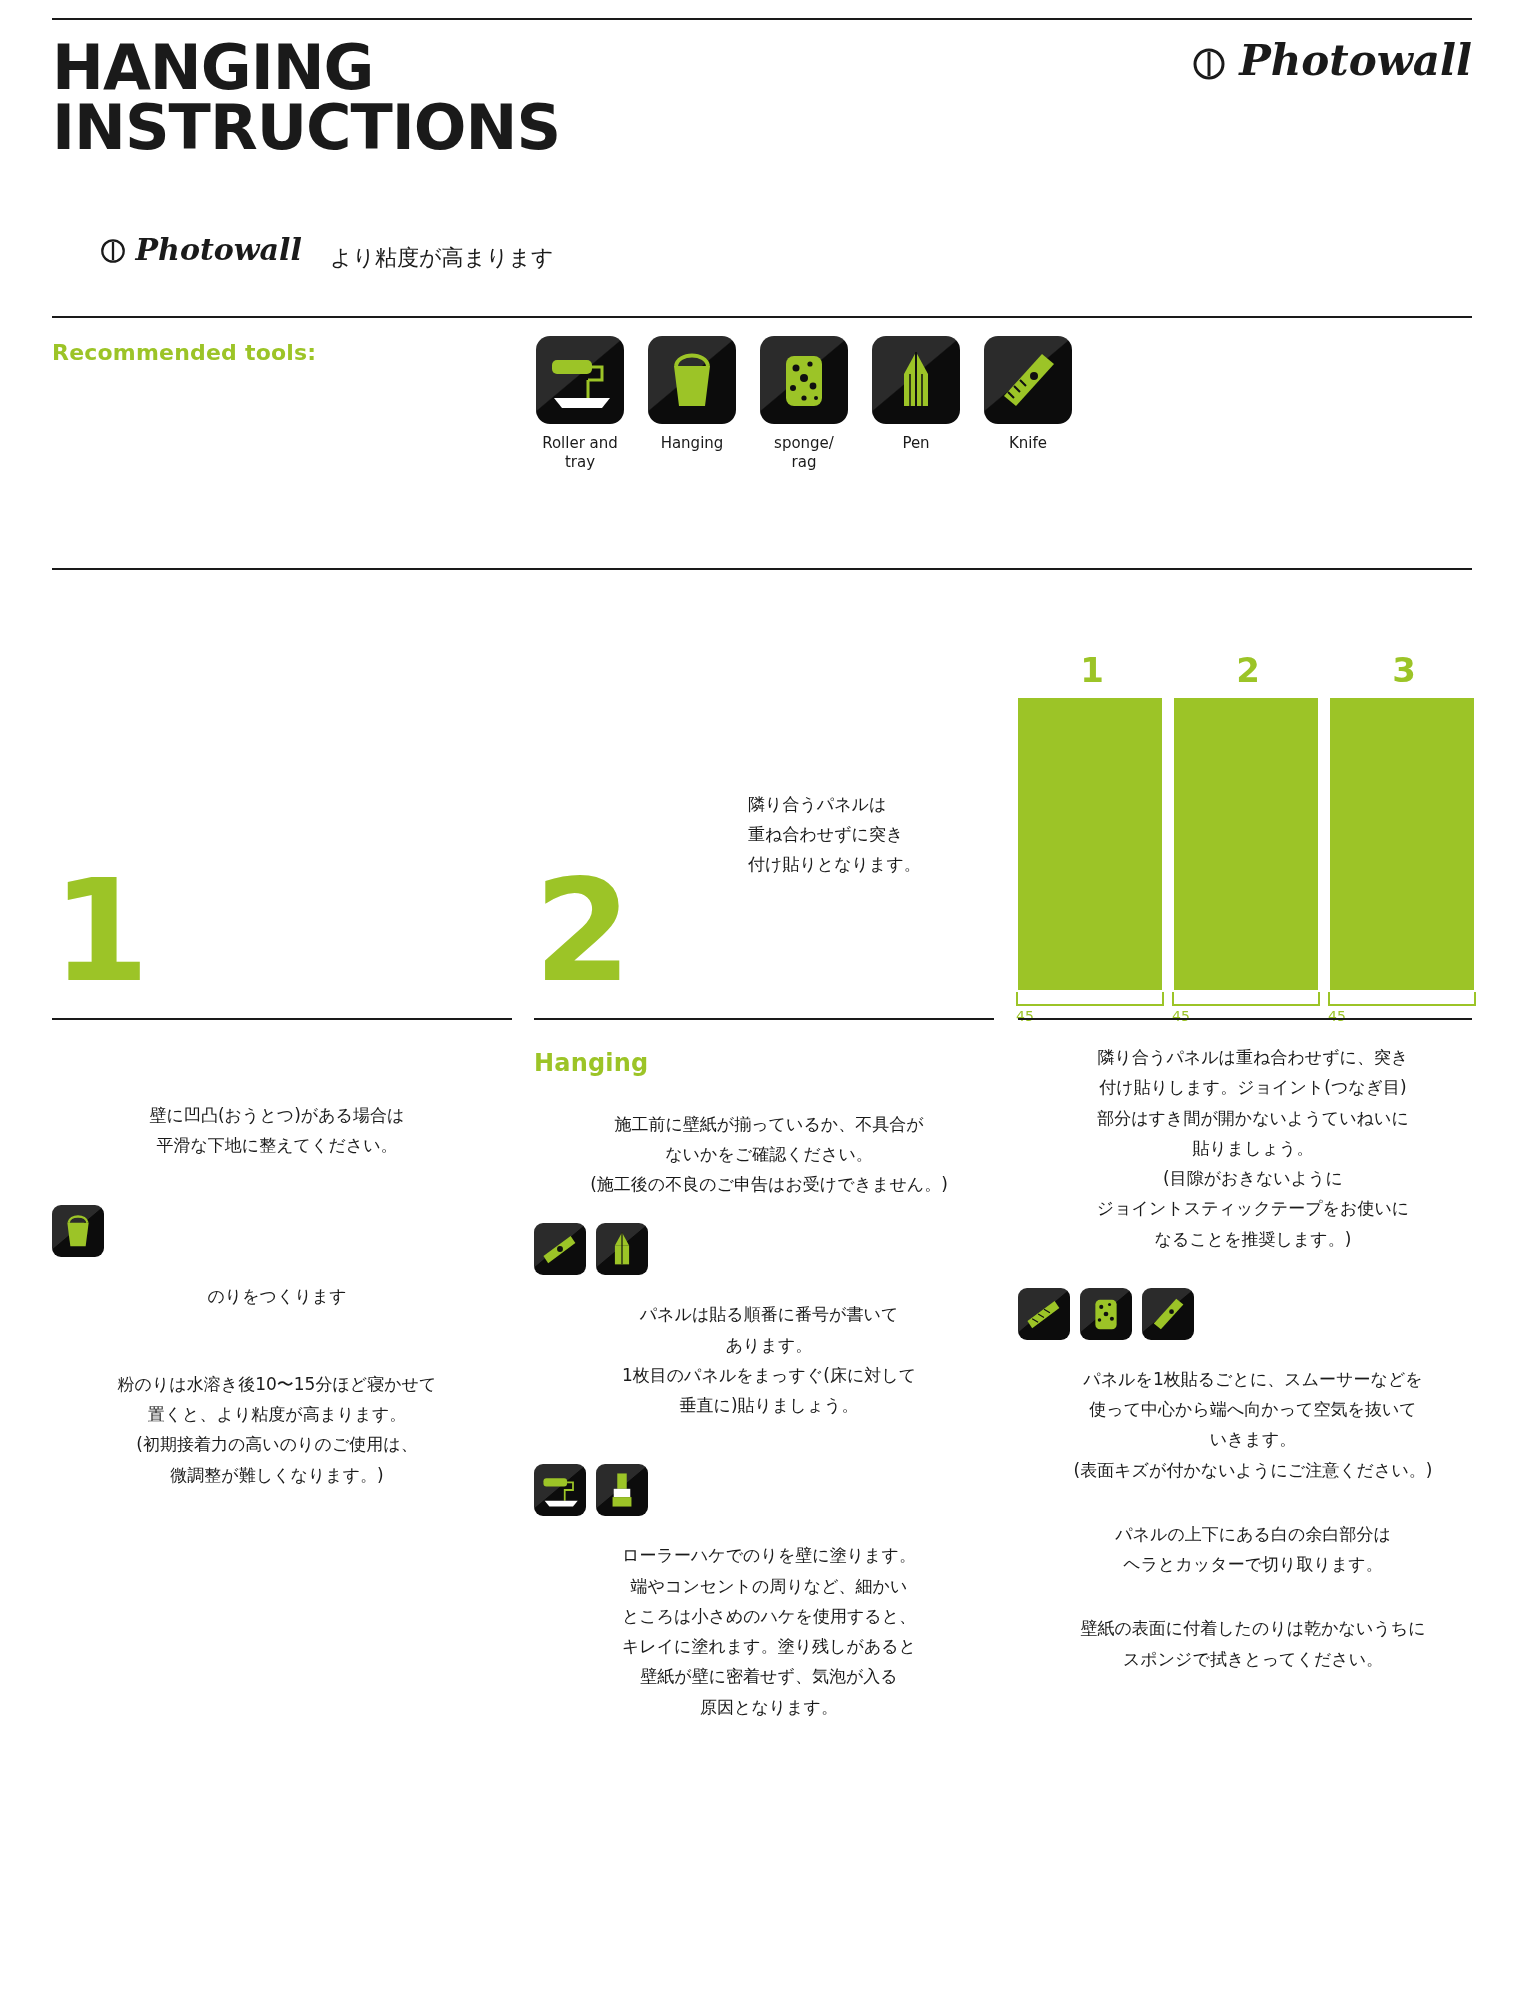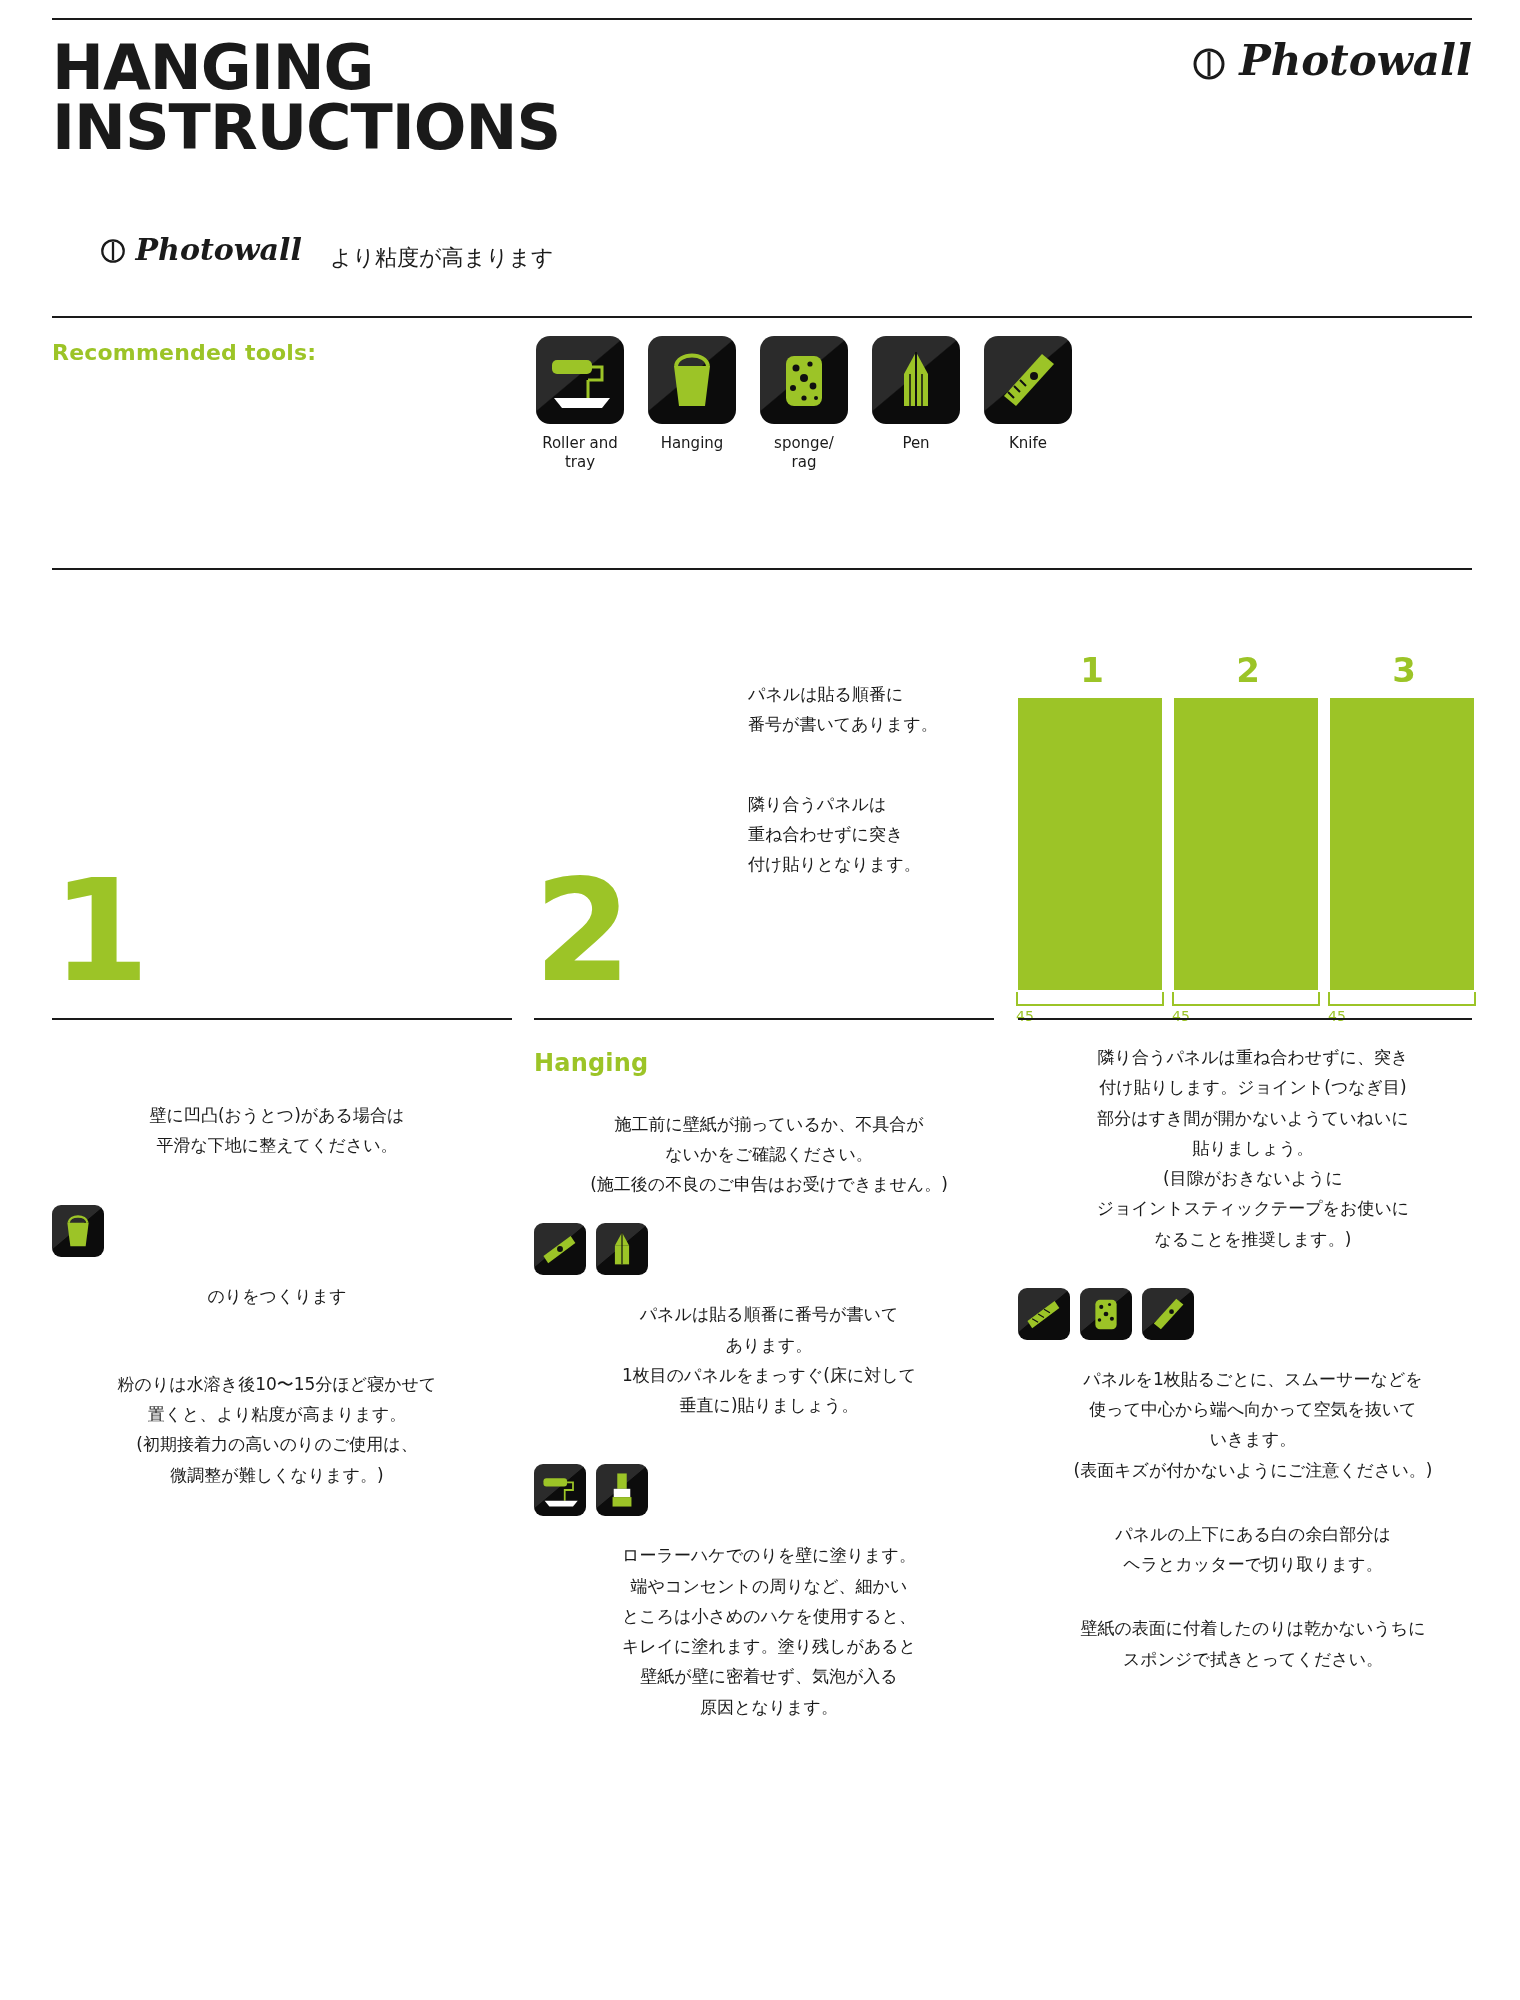--- a/index.html
+++ b/index.html
@@ -326,22 +326,20 @@
       <div class="tool-cap">Knife</div>
     </div>
 
   </div>
 
   <div class="rule" style="left:52px; top:568px; width:1420px;"></div>
 
   <div class="bignum" style="left:52px; top:862px;">1</div>
   <div class="bignum" style="left:534px; top:862px;">2</div>
 
-  <div class="panel-note">パネルは貼る順番に
-番号が書いてあります。</div>
   <div class="panel-note2">隣り合うパネルは
 重ね合わせずに突き
 付け貼りとなります。</div>
 
   <div class="panels">
     <div class="panel-nums">
       <div class="panel-num" style="left:0px;">1</div>
       <div class="panel-num" style="left:156px;">2</div>
       <div class="panel-num" style="left:312px;">3</div>
     </div>

